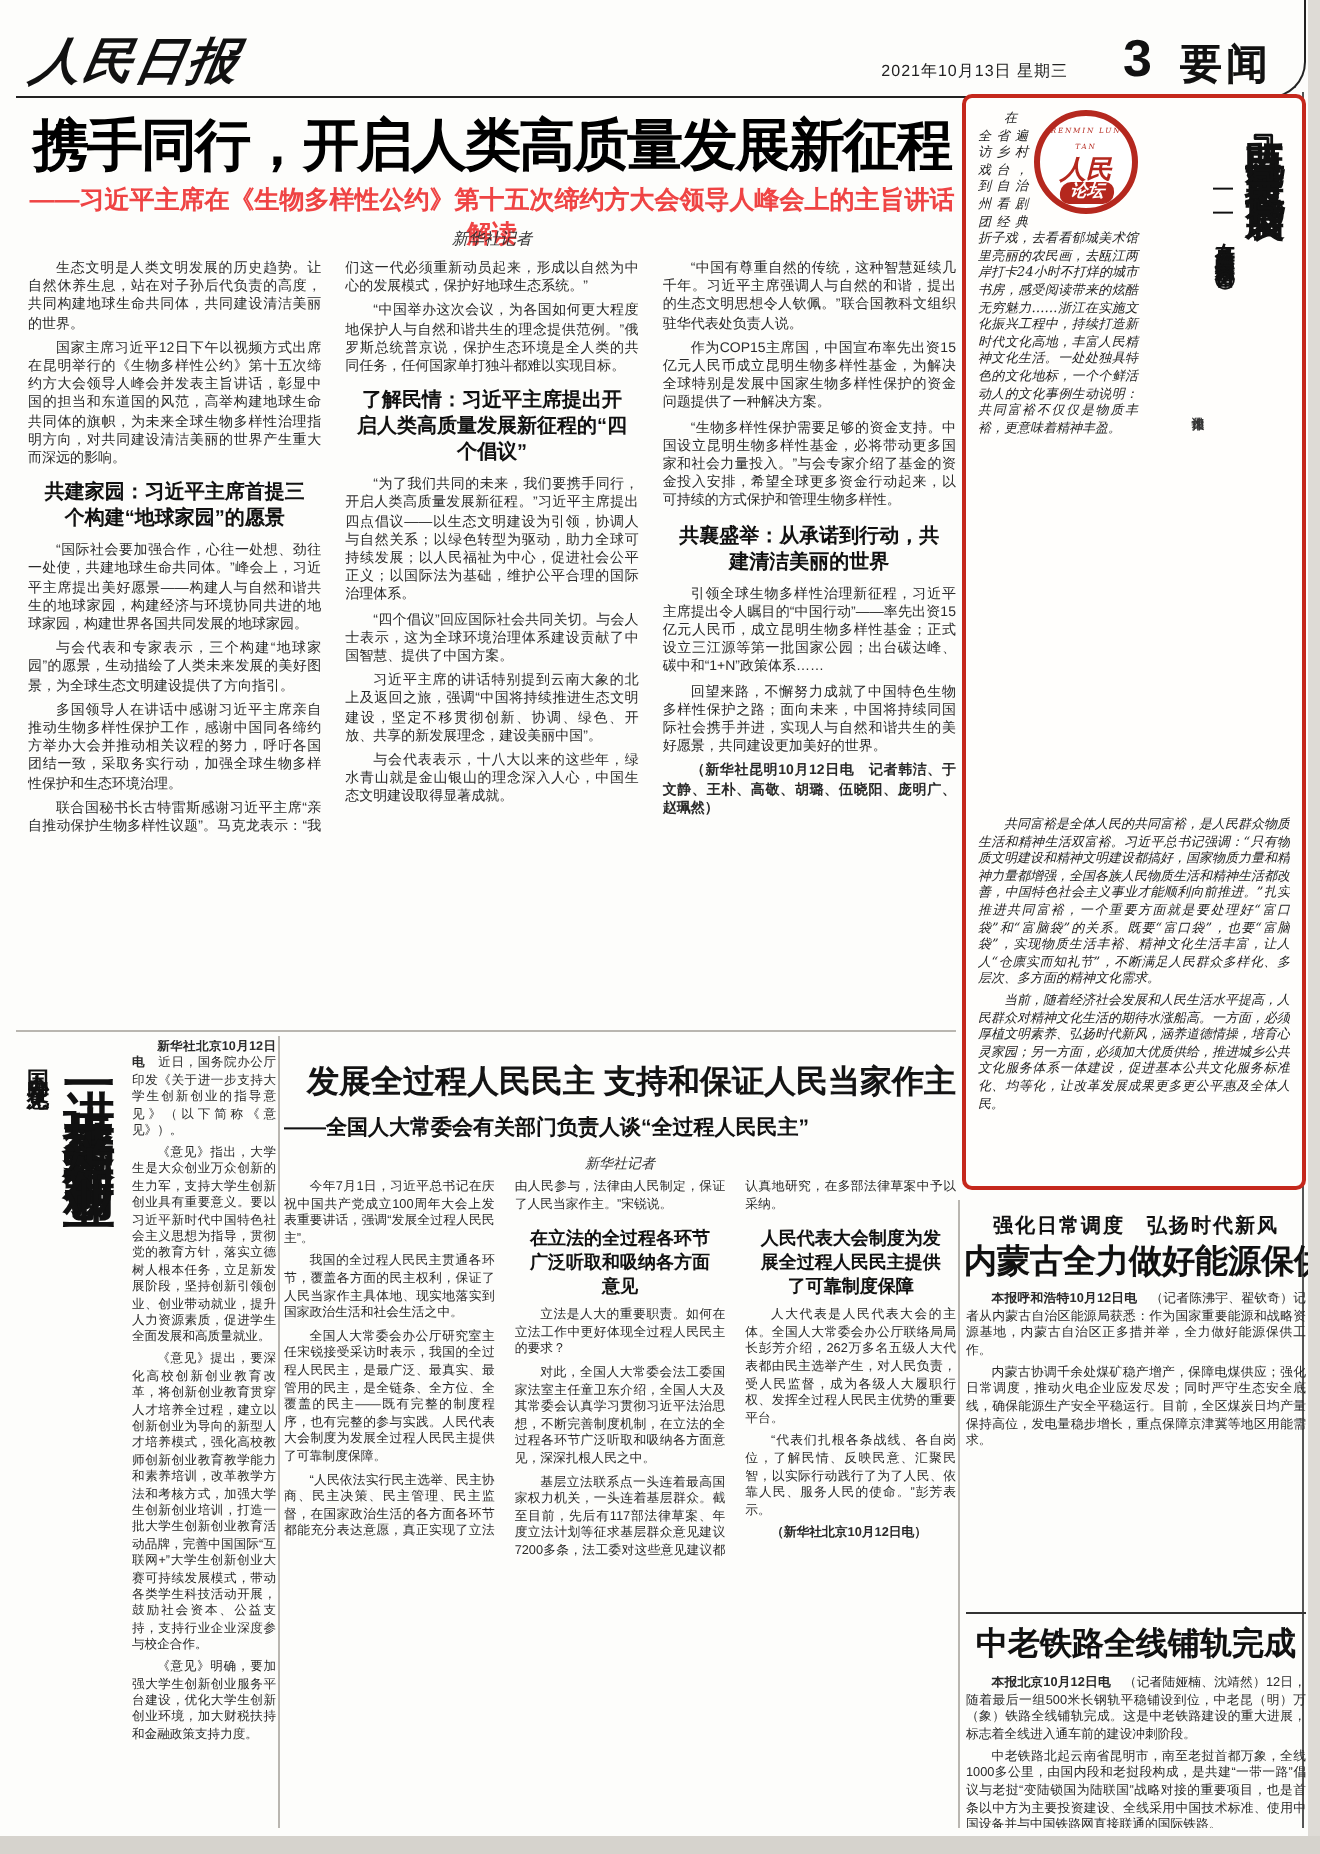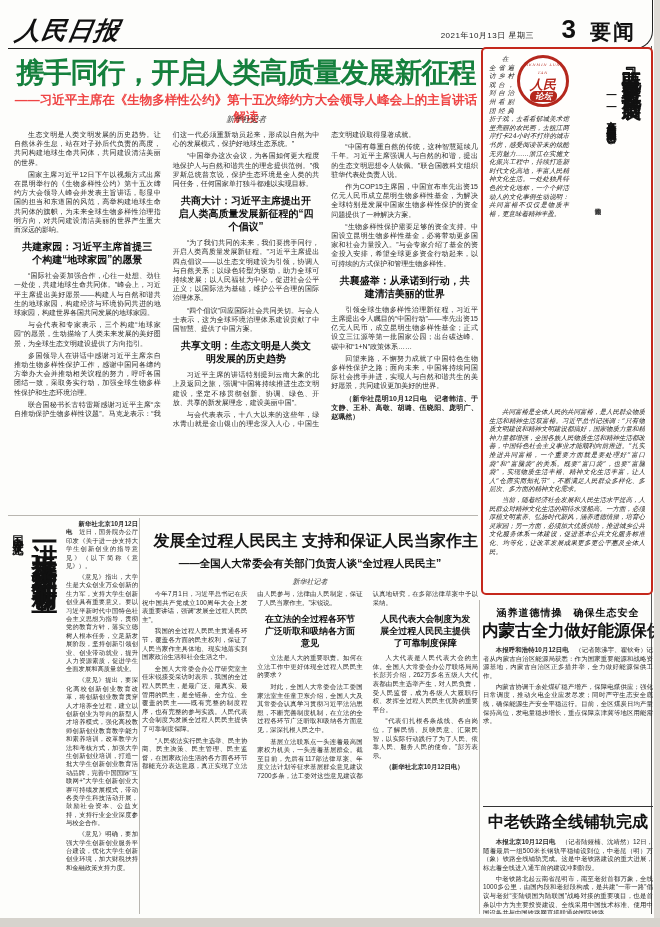--- a/index.html
+++ b/index.html
@@ -7,21 +7,21 @@
   .paper{position:absolute;left:0;top:0;width:654px;height:918px;background:#fdfdfb;box-shadow:1px 2px 4px rgba(0,0,0,.35);}
   .abs{position:absolute;}
   
   .frame{position:absolute;left:8px;top:-18px;width:644px;height:66px;border-bottom:1.5px solid #222;border-right:1.5px solid #222;border-bottom-right-radius:18px;}
   .frame-v{position:absolute;left:650.5px;top:46px;height:868px;border-right:1px solid #555;}
   .brand{left:16px;top:14px;font-family:"DejaVu Serif",serif;font-style:italic;font-weight:bold;font-size:25px;color:#111;transform:skewX(-10deg);letter-spacing:1px;}
   .hdr-date{right:120px;top:30px;font-size:8px;color:#222;letter-spacing:.5px;}
   .hdr-pageno{right:78px;top:14px;font-size:26px;font-weight:700;color:#111;}
   .hdr-section{right:18px;top:18px;font-size:21px;font-weight:900;color:#111;letter-spacing:2px;}
   
-  .lead-h1{left:14px;top:54px;width:464px;text-align:center;font-size:28px;font-weight:900;color:#15803d;letter-spacing:-1px;white-space:nowrap;}
+  .lead-h1{left:14px;top:54px;width:464px;text-align:center;font-size:28px;font-weight:900;color:#000000;letter-spacing:-1px;white-space:nowrap;}
   .lead-sub{left:14px;top:92px;width:464px;text-align:center;font-size:12.5px;font-weight:700;color:#ef4444;}
   .lead-by{left:14px;top:114px;width:464px;text-align:center;font-size:8px;color:#333;font-family:"DejaVu Serif",serif;font-style:italic;}
   .lead-body{left:14px;top:130px;width:464px;height:392px;column-count:3;column-gap:12px;overflow:hidden;}
   .body-txt p{margin:0 0 3px 0;font-size:7px;line-height:9.2px;color:#2a2a2a;text-align:justify;text-indent:2em;}
   .body-txt p.closing{font-weight:700;}
   .body-txt h3{margin:6px 4px 5px 4px;font-size:10px;line-height:13px;font-weight:900;color:#111;text-align:center;text-indent:0;break-inside:avoid;}
   .dl{font-weight:700;}
   
   .rule-h{border-top:1px solid #b9b6b0;}
   .rule-v{border-left:1px solid #b9b6b0;}
@@ -43,21 +43,21 @@
   .forum-body p{margin:0 0 2px 0;font-size:6.5px;line-height:8.6px;color:#222;text-align:justify;text-indent:2em;}
   
   .left-art{left:8px;top:518px;width:130px;height:400px;}
   .vert{writing-mode:vertical-rl;text-orientation:upright;}
   .left-kicker{left:2px;top:8px;font-size:11px;font-weight:700;color:#111;letter-spacing:2px;}
   .left-head{left:20px;top:6px;font-size:26px;font-weight:900;color:#111;letter-spacing:4px;line-height:34px;height:392px;}
   .left-body{left:58px;top:2px;width:72px;height:398px;overflow:hidden;}
   .left-body p{margin:0 0 2.5px 0;font-size:6.3px;line-height:8.4px;color:#2a2a2a;text-align:justify;text-indent:2em;}
   
   .mid-h2{left:142px;top:531px;width:336px;text-align:right;font-size:16px;font-weight:900;color:#141414;white-space:nowrap;}
-  .mid-sub{left:142px;top:557px;width:336px;text-align:center;font-size:10.5px;font-weight:700;color:#111;}
+  .mid-sub{left:142px;top:557px;width:336px;text-align:left;font-size:10.5px;font-weight:700;color:#111;}
   .mid-by{left:142px;top:577px;width:336px;text-align:center;font-size:7px;color:#333;font-family:"DejaVu Serif",serif;font-style:italic;}
   .mid-body{left:142px;top:590px;width:336px;height:330px;column-count:3;column-gap:10px;overflow:hidden;}
   .mid-body p{font-size:6.4px;line-height:8.6px;}
   .mid-body h3{font-size:9px;line-height:12px;}
   
   .energy-kicker{left:482px;top:606px;width:172px;text-align:center;font-size:10px;font-weight:700;color:#111;letter-spacing:1px;}
   .energy-head{left:482px;top:620px;width:172px;text-align:center;font-size:16.5px;font-weight:900;color:#111;white-space:nowrap;}
   .energy-body{left:483px;top:646px;width:170px;height:156px;overflow:hidden;}
   .sm-body p{margin:0 0 2.5px 0;font-size:6.4px;line-height:8.6px;color:#2a2a2a;text-align:justify;text-indent:2em;}
   .rail-head{left:482px;top:812px;width:172px;text-align:center;font-size:16px;font-weight:900;color:#111;white-space:nowrap;}
@@ -83,24 +83,23 @@
     <div class="abs lead-by">新华社记者</div>
     <div class="abs lead-body body-txt">
       <p>生态文明是人类文明发展的历史趋势。让自然休养生息，站在对子孙后代负责的高度，共同构建地球生命共同体，共同建设清洁美丽的世界。</p>
       <p>国家主席习近平12日下午以视频方式出席在昆明举行的《生物多样性公约》第十五次缔约方大会领导人峰会并发表主旨讲话，彰显中国的担当和东道国的风范，高举构建地球生命共同体的旗帜，为未来全球生物多样性治理指明方向，对共同建设清洁美丽的世界产生重大而深远的影响。</p>
       <h3>共建家园：习近平主席首提三个构建“地球家园”的愿景</h3>
       <p>“国际社会要加强合作，心往一处想、劲往一处使，共建地球生命共同体。”峰会上，习近平主席提出美好愿景——构建人与自然和谐共生的地球家园，构建经济与环境协同共进的地球家园，构建世界各国共同发展的地球家园。</p>
       <p>与会代表和专家表示，三个构建“地球家园”的愿景，生动描绘了人类未来发展的美好图景，为全球生态文明建设提供了方向指引。</p>
       <p>多国领导人在讲话中感谢习近平主席亲自推动生物多样性保护工作，感谢中国同各缔约方举办大会并推动相关议程的努力，呼吁各国团结一致，采取务实行动，加强全球生物多样性保护和生态环境治理。</p>
       <p>联合国秘书长古特雷斯感谢习近平主席“亲自推动保护生物多样性议题”。马克龙表示：“我们这一代必须重新动员起来，形成以自然为中心的发展模式，保护好地球生态系统。”</p>
       <p>“中国举办这次会议，为各国如何更大程度地保护人与自然和谐共生的理念提供范例。”俄罗斯总统普京说，保护生态环境是全人类的共同任务，任何国家单打独斗都难以实现目标。</p>
-      <h3>共商大计：习近平主席提出开启人类高质量发展新征程的“四个倡议”</h3>
+      <h3>了解民情：习近平主席提出开启人类高质量发展新征程的“四个倡议”</h3>
       <p>“为了我们共同的未来，我们要携手同行，开启人类高质量发展新征程。”习近平主席提出四点倡议——以生态文明建设为引领，协调人与自然关系；以绿色转型为驱动，助力全球可持续发展；以人民福祉为中心，促进社会公平正义；以国际法为基础，维护公平合理的国际治理体系。</p>
       <p>“四个倡议”回应国际社会共同关切。与会人士表示，这为全球环境治理体系建设贡献了中国智慧、提供了中国方案。</p>
-      <h3>共享文明：生态文明是人类文明发展的历史趋势</h3>
       <p>习近平主席的讲话特别提到云南大象的北上及返回之旅，强调“中国将持续推进生态文明建设，坚定不移贯彻创新、协调、绿色、开放、共享的新发展理念，建设美丽中国”。</p>
       <p>与会代表表示，十八大以来的这些年，绿水青山就是金山银山的理念深入人心，中国生态文明建设取得显著成就。</p>
       <p>“中国有尊重自然的传统，这种智慧延续几千年。习近平主席强调人与自然的和谐，提出的生态文明思想令人钦佩。”联合国教科文组织驻华代表处负责人说。</p>
       <p>作为COP15主席国，中国宣布率先出资15亿元人民币成立昆明生物多样性基金，为解决全球特别是发展中国家生物多样性保护的资金问题提供了一种解决方案。</p>
       <p>“生物多样性保护需要足够的资金支持。中国设立昆明生物多样性基金，必将带动更多国家和社会力量投入。”与会专家介绍了基金的资金投入安排，希望全球更多资金行动起来，以可持续的方式保护和管理生物多样性。</p>
       <h3>共襄盛举：从承诺到行动，共建清洁美丽的世界</h3>
       <p>引领全球生物多样性治理新征程，习近平主席提出令人瞩目的“中国行动”——率先出资15亿元人民币，成立昆明生物多样性基金；正式设立三江源等第一批国家公园；出台碳达峰、碳中和“1+N”政策体系……</p>
       <p>回望来路，不懈努力成就了中国特色生物多样性保护之路；面向未来，中国将持续同国际社会携手并进，实现人与自然和谐共生的美好愿景，共同建设更加美好的世界。</p>
       <p class="closing">（新华社昆明10月12日电　记者韩洁、于文静、王朴、高敬、胡璐、伍晓阳、庞明广、赵珮然）</p>
     </div>
@@ -155,21 +154,21 @@
       <h3>在立法的全过程各环节广泛听取和吸纳各方面意见</h3>
       <p>立法是人大的重要职责。如何在立法工作中更好体现全过程人民民主的要求？</p>
       <p>对此，全国人大常委会法工委国家法室主任童卫东介绍，全国人大及其常委会认真学习贯彻习近平法治思想，不断完善制度机制，在立法的全过程各环节广泛听取和吸纳各方面意见，深深扎根人民之中。</p>
       <p>基层立法联系点一头连着最高国家权力机关，一头连着基层群众。截至目前，先后有117部法律草案、年度立法计划等征求基层群众意见建议7200多条，法工委对这些意见建议都认真地研究，在多部法律草案中予以采纳。</p>
       <h3>人民代表大会制度为发展全过程人民民主提供了可靠制度保障</h3>
       <p>人大代表是人民代表大会的主体。全国人大常委会办公厅联络局局长彭芳介绍，262万多名五级人大代表都由民主选举产生，对人民负责，受人民监督，成为各级人大履职行权、发挥全过程人民民主优势的重要平台。</p>
       <p>“代表们扎根各条战线、各自岗位，了解民情、反映民意、汇聚民智，以实际行动践行了为了人民、依靠人民、服务人民的使命。”彭芳表示。</p>
       <p class="closing">（新华社北京10月12日电）</p>
     </div>
 
-    <div class="abs energy-kicker">涵养道德情操　确保生态安全</div>
+    <div class="abs energy-kicker">强化日常调度　弘扬时代新风</div>
     <div class="abs energy-head">内蒙古全力做好能源保供</div>
     <div class="abs energy-body sm-body">
       <p><b class="dl">本报呼和浩特10月12日电</b><span>　（记者陈沸宇、翟钦奇）记者从内蒙古自治区能源局获悉：作为国家重要能源和战略资源基地，内蒙古自治区正多措并举，全力做好能源保供工作。</span></p>
       <p>内蒙古协调千余处煤矿稳产增产，保障电煤供应；强化日常调度，推动火电企业应发尽发；同时严守生态安全底线，确保能源生产安全平稳运行。目前，全区煤炭日均产量保持高位，发电量稳步增长，重点保障京津冀等地区用能需求。</p>
     </div>
 
     <div class="abs rail-head">中老铁路全线铺轨完成</div>
     <div class="abs rail-body sm-body">
       <p><b class="dl">本报北京10月12日电</b><span>　（记者陆娅楠、沈靖然）12日，随着最后一组500米长钢轨平稳铺设到位，中老昆（明）万（象）铁路全线铺轨完成。这是中老铁路建设的重大进展，标志着全线进入通车前的建设冲刺阶段。</span></p>
       <p>中老铁路北起云南省昆明市，南至老挝首都万象，全线1000多公里，由国内段和老挝段构成，是共建“一带一路”倡议与老挝“变陆锁国为陆联国”战略对接的重要项目，也是首条以中方为主要投资建设、全线采用中国技术标准、使用中国设备并与中国铁路网直接联通的国际铁路。</p>

